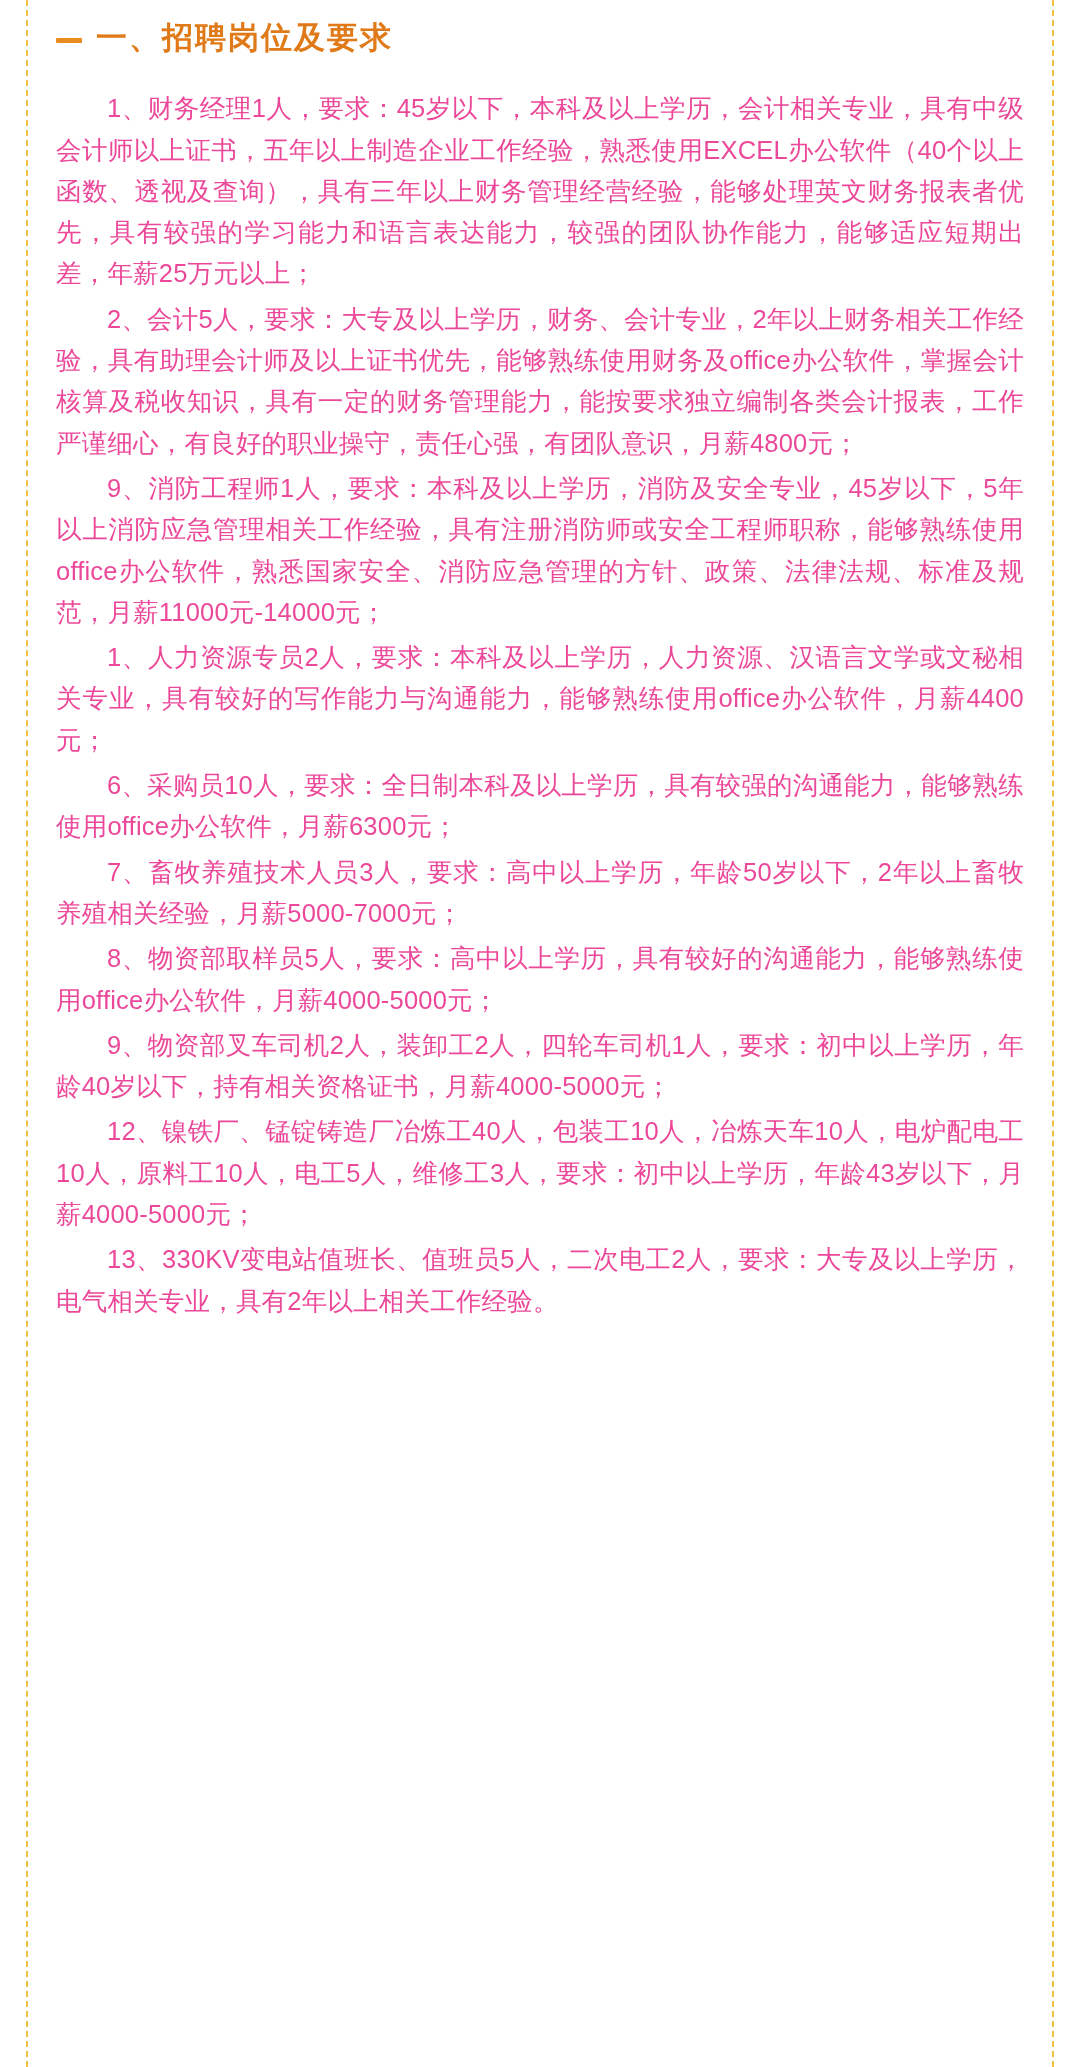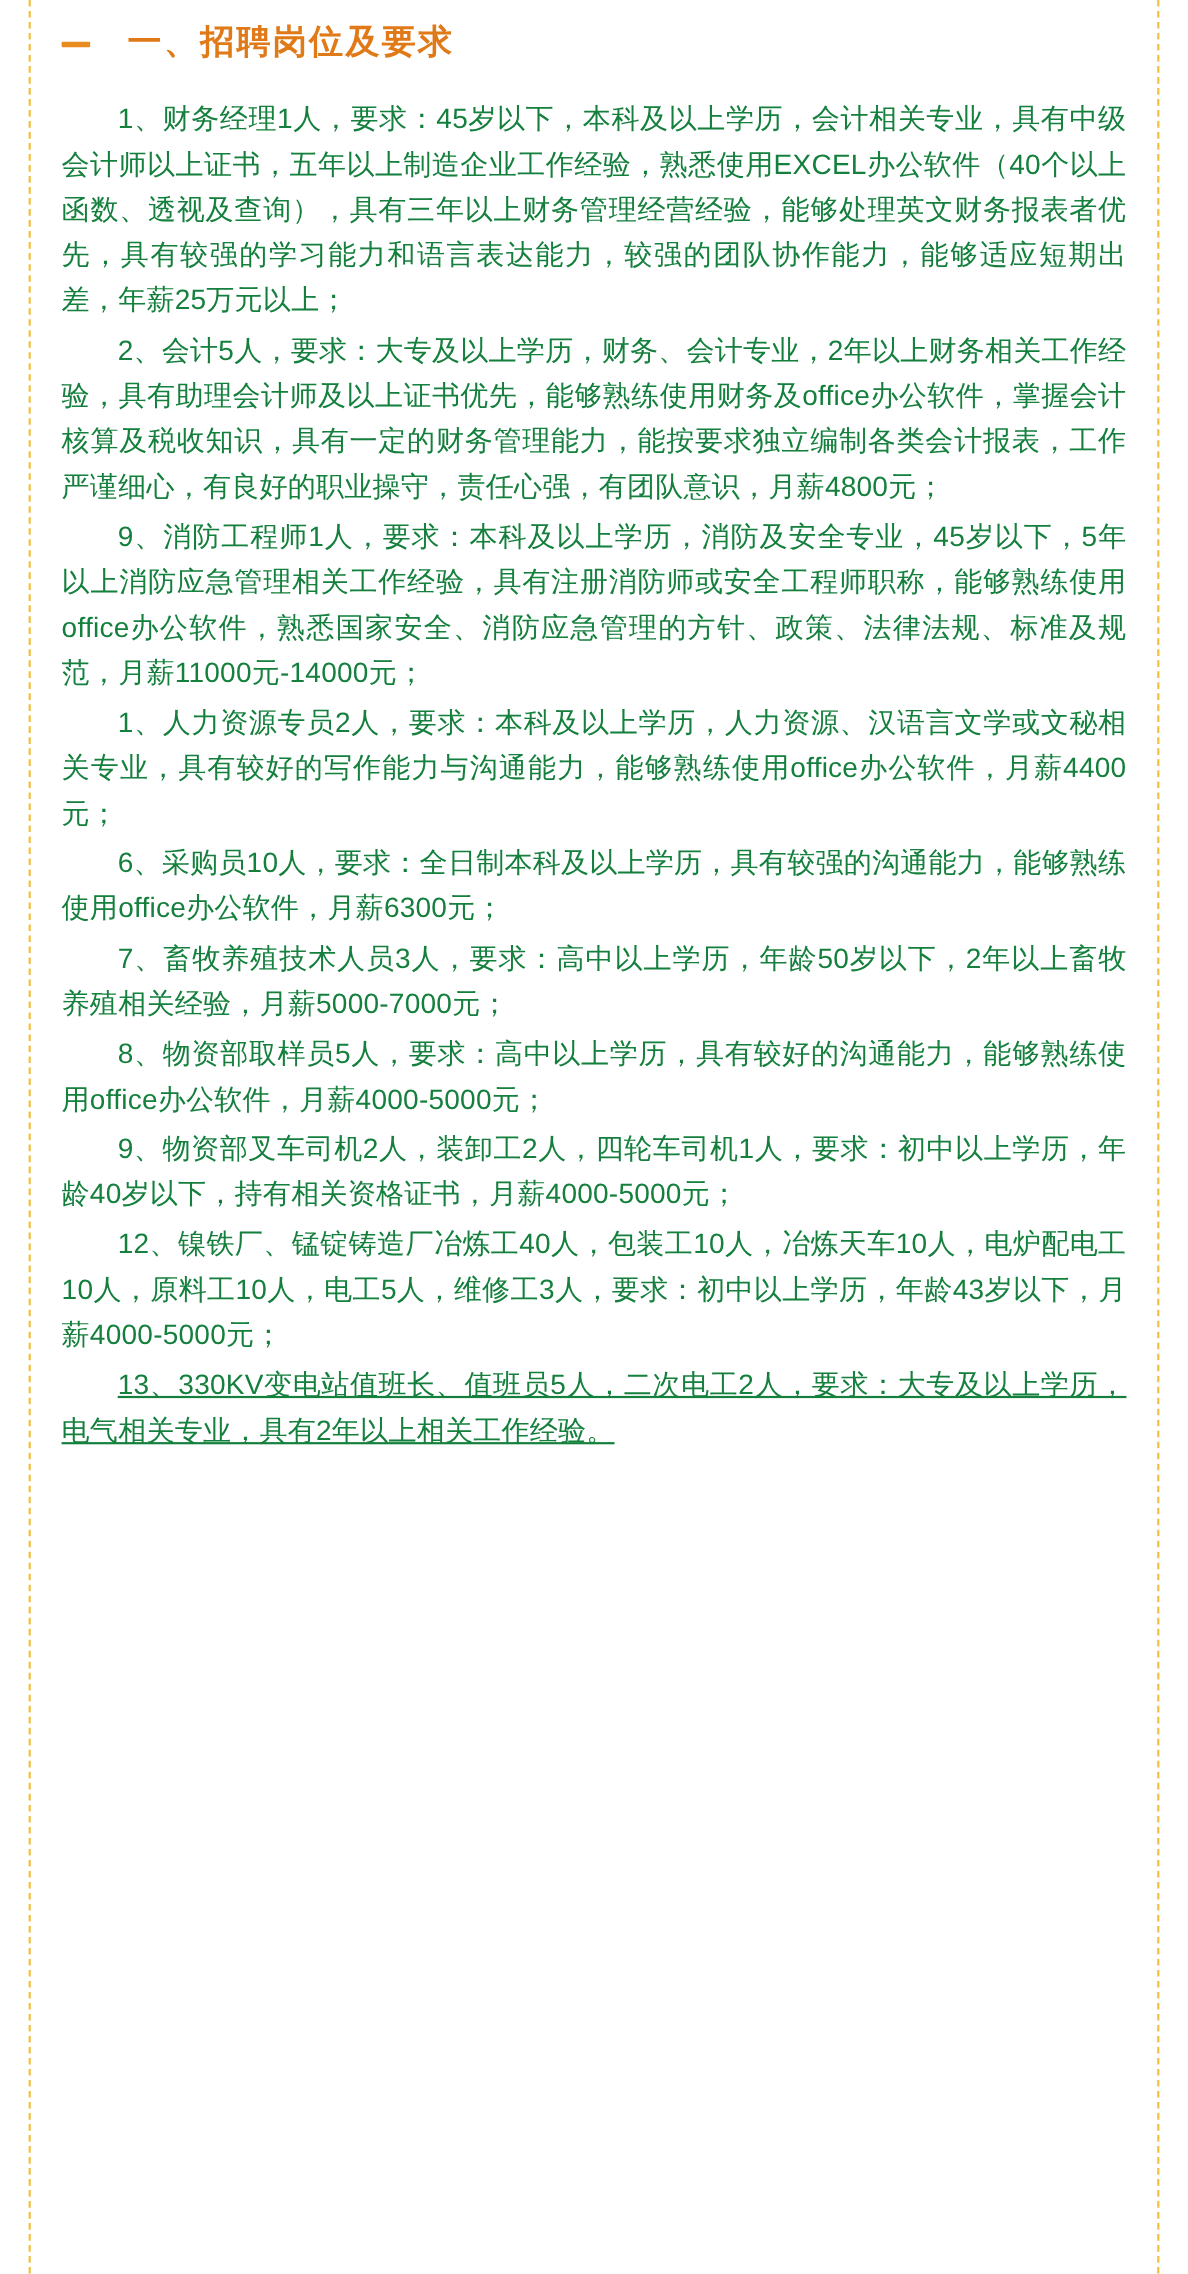--- a/index.html
+++ b/index.html
@@ -55,33 +55,32 @@
     border-radius: 1px;
     flex: 0 0 auto;
     margin-top: 4px;
   }
   .heading-text {
     font-size: 31px;
     font-weight: bold;
     color: #e07a18;
     letter-spacing: 2px;
     line-height: 1.3;
-    margin-left: 20px;
   }
 
   .body-text p {
     margin: 0 0 4px 0;
     font-size: 25.5px;
     line-height: 1.62;
     text-indent: 2em;
     text-align: justify;
-    color: #15803d;
+    color: #ec4899;
     letter-spacing: 0.2px;
   }
-  .body-text p:last-child { margin-bottom: 0; text-decoration: underline; }
+  .body-text p:last-child { margin-bottom: 0; }
 </style>
 </head>
 <body>
 
 <div class="page">
   <div class="content">
 
     <div class="section-heading">
       <span class="heading-bar"></span>
       <span class="heading-text">一、招聘岗位及要求</span>

